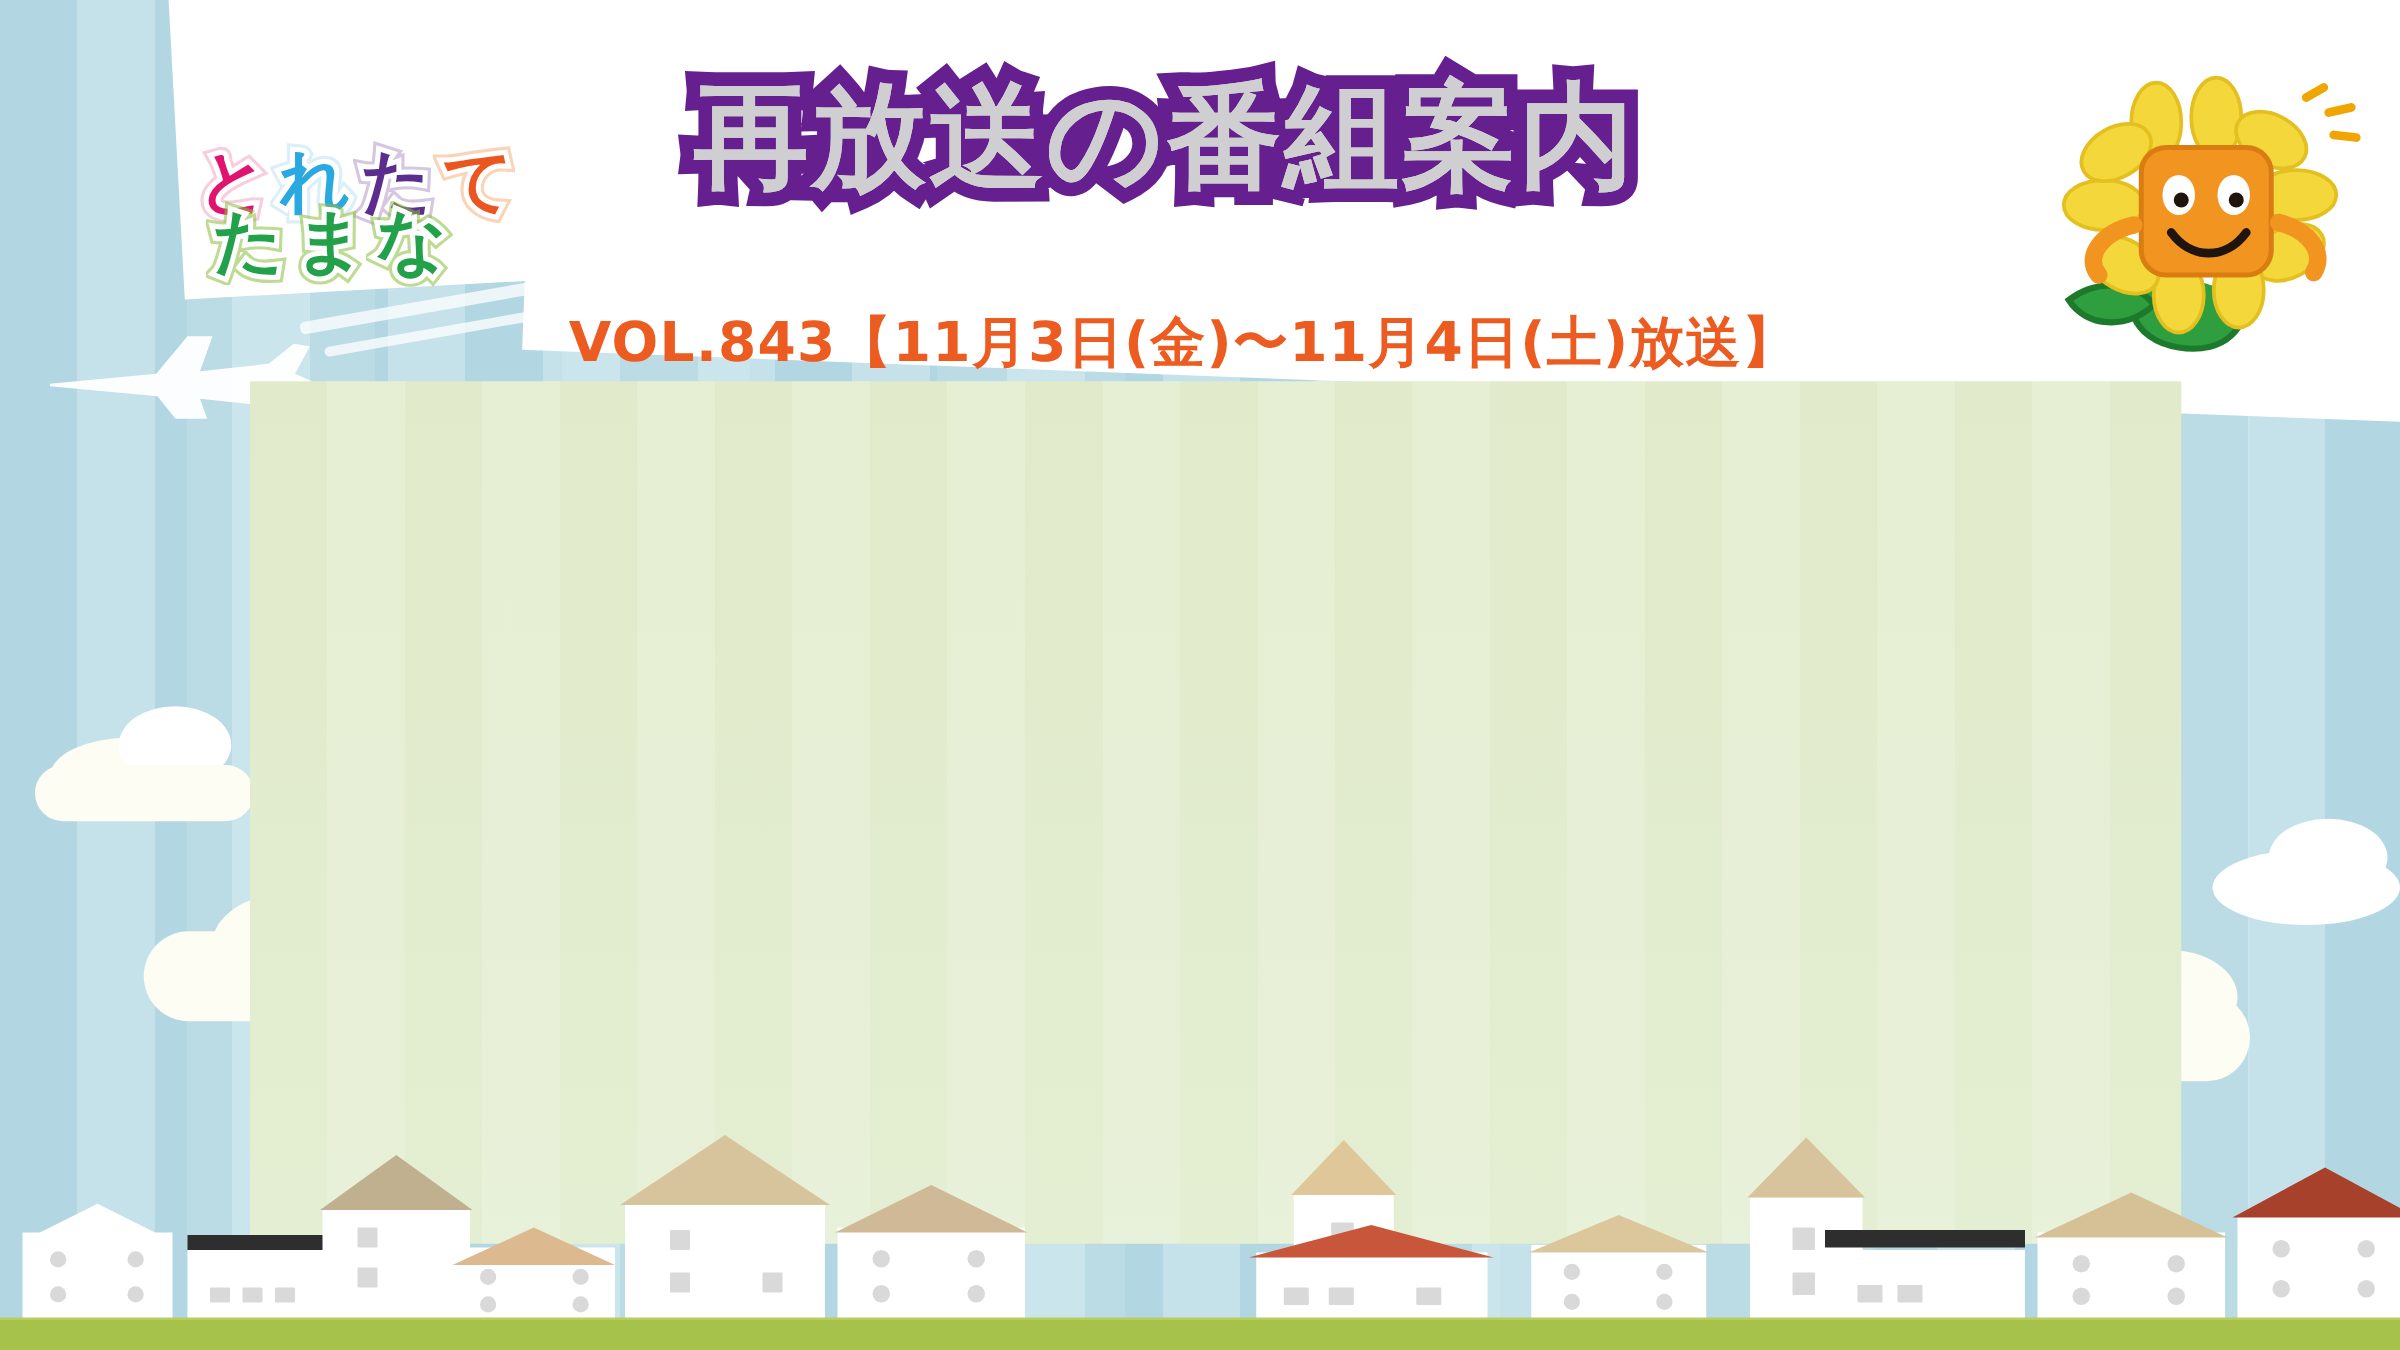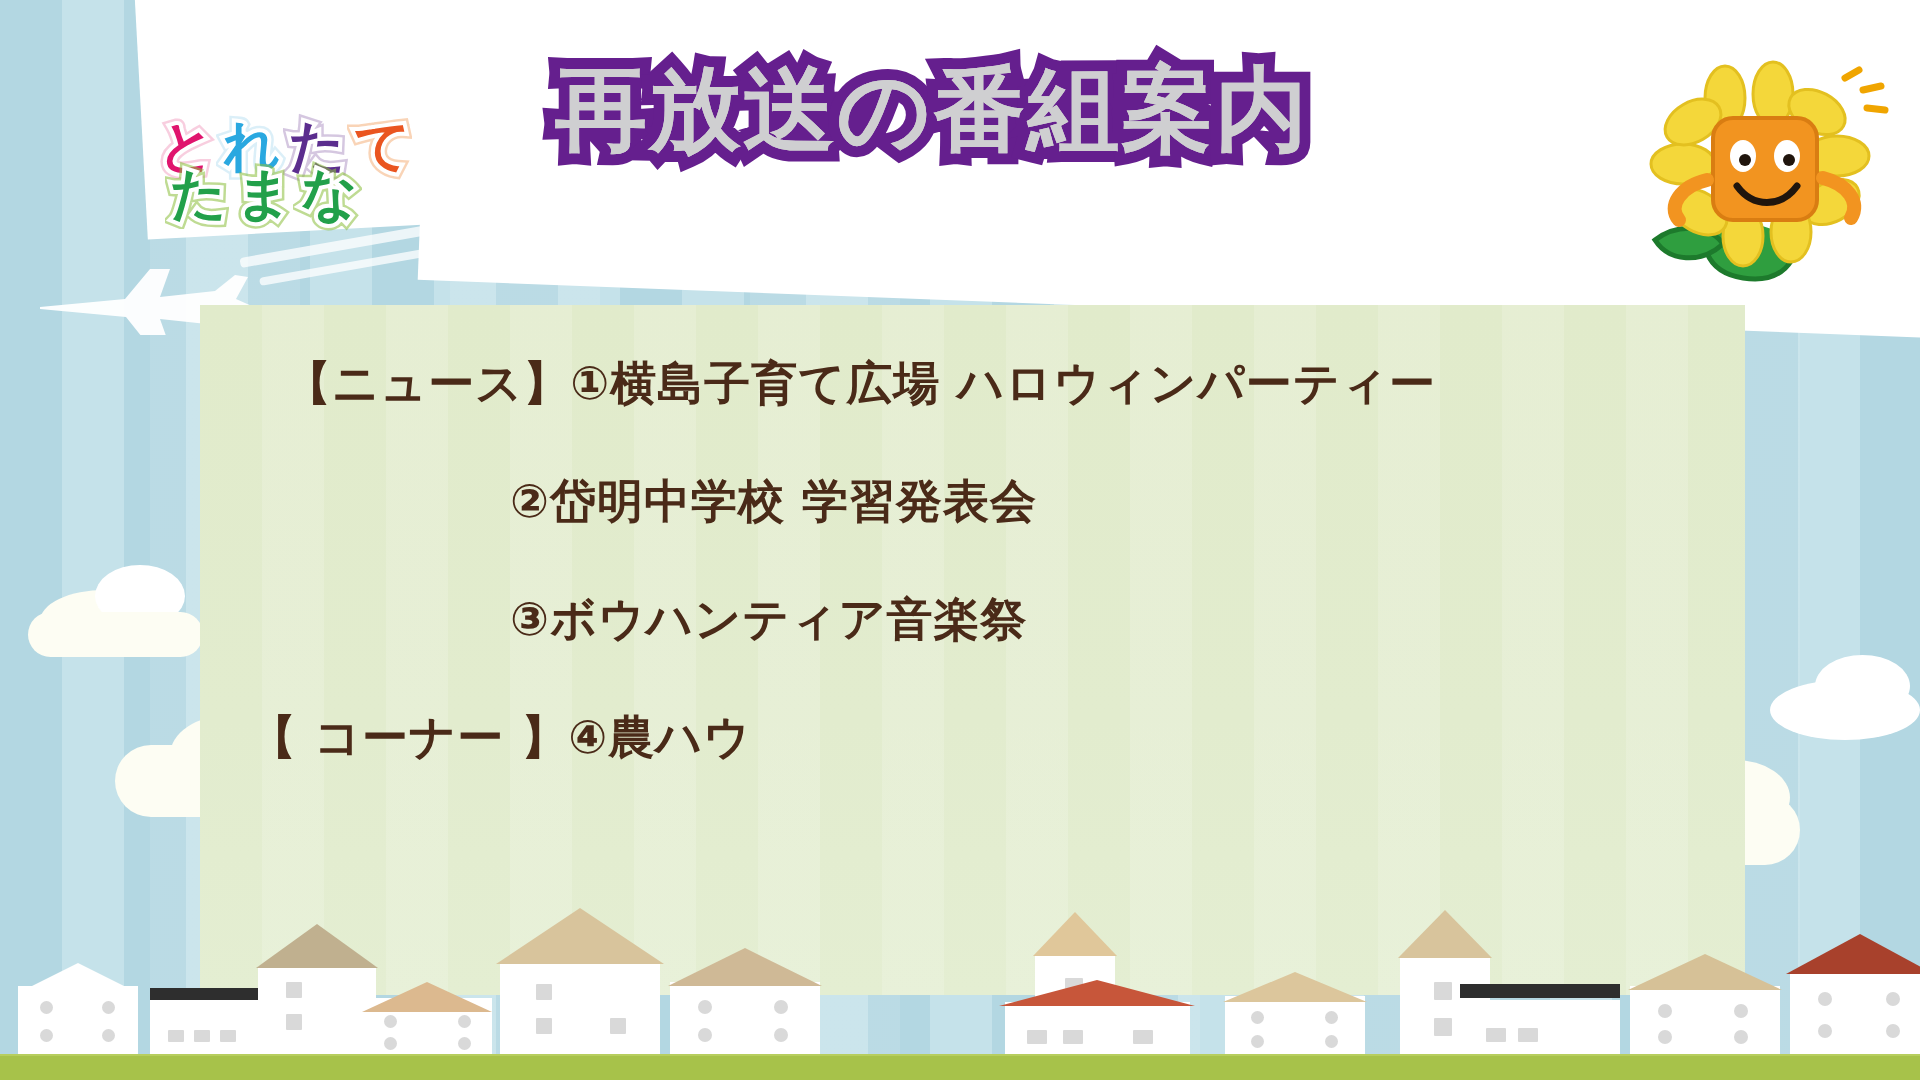--- a/index.html
+++ b/index.html
@@ -231,20 +231,21 @@
     </div>
   </div>
 
   <div class="title-wrap">
     <div class="title-main">
       <span class="title-stroke">再放送の番組案内</span>
       <span class="title-fill">再放送の番組案内</span>
     </div>
   </div>
 
+  <div class="subtitle">VOL.843【11月3日(金)〜11月4日(土)放送】</div>
 
   <svg class="mascot" viewBox="0 0 320 250">
 
     <g stroke="#f0a500" stroke-width="7" stroke-linecap="round" fill="none">
       <path d="M250 18 L264 10"></path>
       <path d="M268 30 L286 26"></path>
       <path d="M272 48 L290 50"></path>
     </g>
 
     <path d="M118 150 C100 180 110 212 148 218 C186 224 206 200 198 176" fill="#2f9e3f" stroke="#1d7a2c" stroke-width="5"></path>
@@ -269,34 +270,20 @@
     <circle cx="150" cy="100" r="6" fill="#20150d"></circle>
     <circle cx="194" cy="100" r="6" fill="#20150d"></circle>
     <path d="M142 126 C158 148 186 148 202 126" fill="none" stroke="#20150d" stroke-width="7" stroke-linecap="round"></path>
 
     <path d="M112 120 C86 126 72 146 84 160" fill="none" stroke="#f29420" stroke-width="14" stroke-linecap="round"></path>
     <path d="M228 118 C252 124 266 142 256 158" fill="none" stroke="#f29420" stroke-width="14" stroke-linecap="round"></path>
   </svg>
 
   <div class="panel">
     <div class="panel-stripes"></div>
-    <div class="panel-inner">
-      <div class="line l1">
-        <span>【ニュース】①横島子育て広場 ハロウィンパーティー</span>
-      </div>
-      <div class="line l2">
-        <span>②岱明中学校 学習発表会</span>
-      </div>
-      <div class="line l3">
-        <span>③ボウハンティア音楽祭</span>
-      </div>
-      <div class="line l4">
-        <span>【 コーナー 】④農ハウ</span>
-      </div>
-    </div>
   </div>
 
   <div class="town">
 
     <div class="house" style="left:18px;width:120px;height:95px;">
       <div class="hbody" style="left:0;width:120px;height:72px;background:#ffffff;"></div>
       <div class="hroof" style="left:8px;top:0;border-width:0 52px 26px 52px;border-color:transparent transparent #ffffff transparent;"></div>
       <div class="hwin" style="left:22px;bottom:44px;width:13px;height:13px;border-radius:50%;"></div>
       <div class="hwin" style="left:84px;bottom:44px;width:13px;height:13px;border-radius:50%;"></div>
       <div class="hwin" style="left:22px;bottom:16px;width:13px;height:13px;border-radius:50%;"></div>

